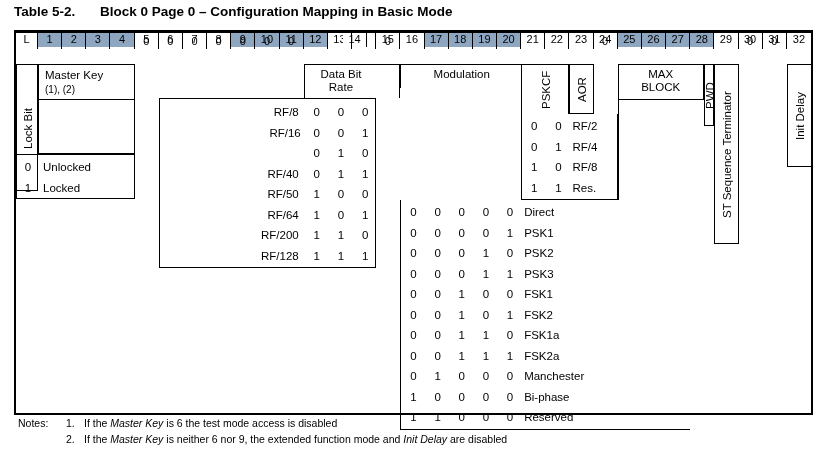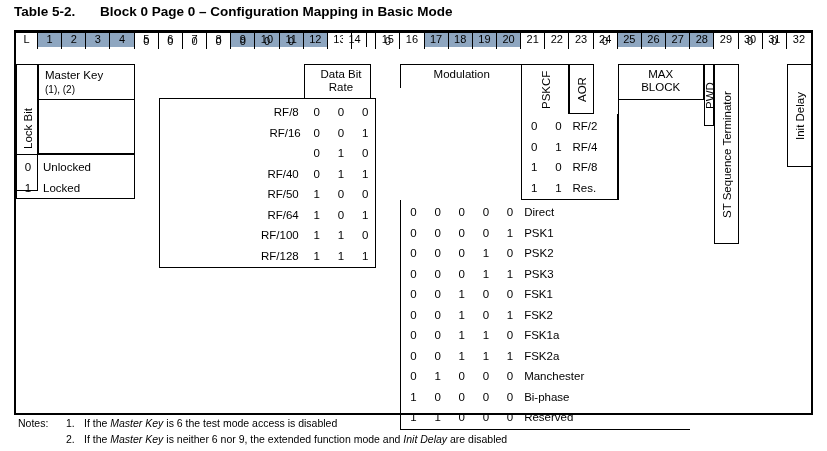--- a/index.html
+++ b/index.html
@@ -155,21 +155,21 @@
     <div class="abs box" style="left:16px;top:154px;width:118.625px;height:45px;">
       <div class="drow" style="position:absolute;left:0;top:2px;width:118.625px;">
         <span class="bit" style="left:4px;">0</span>
         <span class="nmL" style="left:26px;">Unlocked</span>
       </div>
       <div class="drow" style="position:absolute;left:0;top:23px;width:118.625px;">
         <span class="bit" style="left:4px;">1</span>
         <span class="nmL" style="left:26px;">Locked</span>
       </div>
     </div>
-    <div class="abs box" style="left:303.71875px;top:64px;width:67px;height:34px;border-bottom:none;">
+    <div class="abs box" style="left:303.71875px;top:64px;width:96px;height:34px;border-bottom:none;">
       <div class="lbl" style="position:absolute;left:0;top:3px;width:72.46875px;">Data Bit<br>Rate</div>
     </div>
     <div class="abs box" style="left:158.78125px;top:98px;width:217.40625px;height:170px;">
       <div class="drow" style="position:absolute;left:0;top:3px;width:217.40625px;height:20.5px;line-height:20.5px;">
         <span class="nm" style="left:0;width:138.9375px;">RF/8</span>
         <span class="bit" style="left:150.015625px;">0</span>
         <span class="bit" style="left:174.171875px;">0</span>
         <span class="bit" style="left:198.328125px;">0</span>
       </div>
       <div class="drow" style="position:absolute;left:0;top:23.5px;width:217.40625px;height:20.5px;line-height:20.5px;">
@@ -195,21 +195,21 @@
         <span class="bit" style="left:174.171875px;">0</span>
         <span class="bit" style="left:198.328125px;">0</span>
       </div>
       <div class="drow" style="position:absolute;left:0;top:105.5px;width:217.40625px;height:20.5px;line-height:20.5px;">
         <span class="nm" style="left:0;width:138.9375px;">RF/64</span>
         <span class="bit" style="left:150.015625px;">1</span>
         <span class="bit" style="left:174.171875px;">0</span>
         <span class="bit" style="left:198.328125px;">1</span>
       </div>
       <div class="drow" style="position:absolute;left:0;top:126px;width:217.40625px;height:20.5px;line-height:20.5px;">
-        <span class="nm" style="left:0;width:138.9375px;">RF/100</span>
+        <span class="nm" style="left:0;width:138.9375px;">RF/200</span>
         <span class="bit" style="left:150.015625px;">1</span>
         <span class="bit" style="left:174.171875px;">1</span>
         <span class="bit" style="left:198.328125px;">0</span>
       </div>
       <div class="drow" style="position:absolute;left:0;top:146.5px;width:217.40625px;height:20.5px;line-height:20.5px;">
         <span class="nm" style="left:0;width:138.9375px;">RF/128</span>
         <span class="bit" style="left:150.015625px;">1</span>
         <span class="bit" style="left:174.171875px;">1</span>
         <span class="bit" style="left:198.328125px;">1</span>
       </div>

